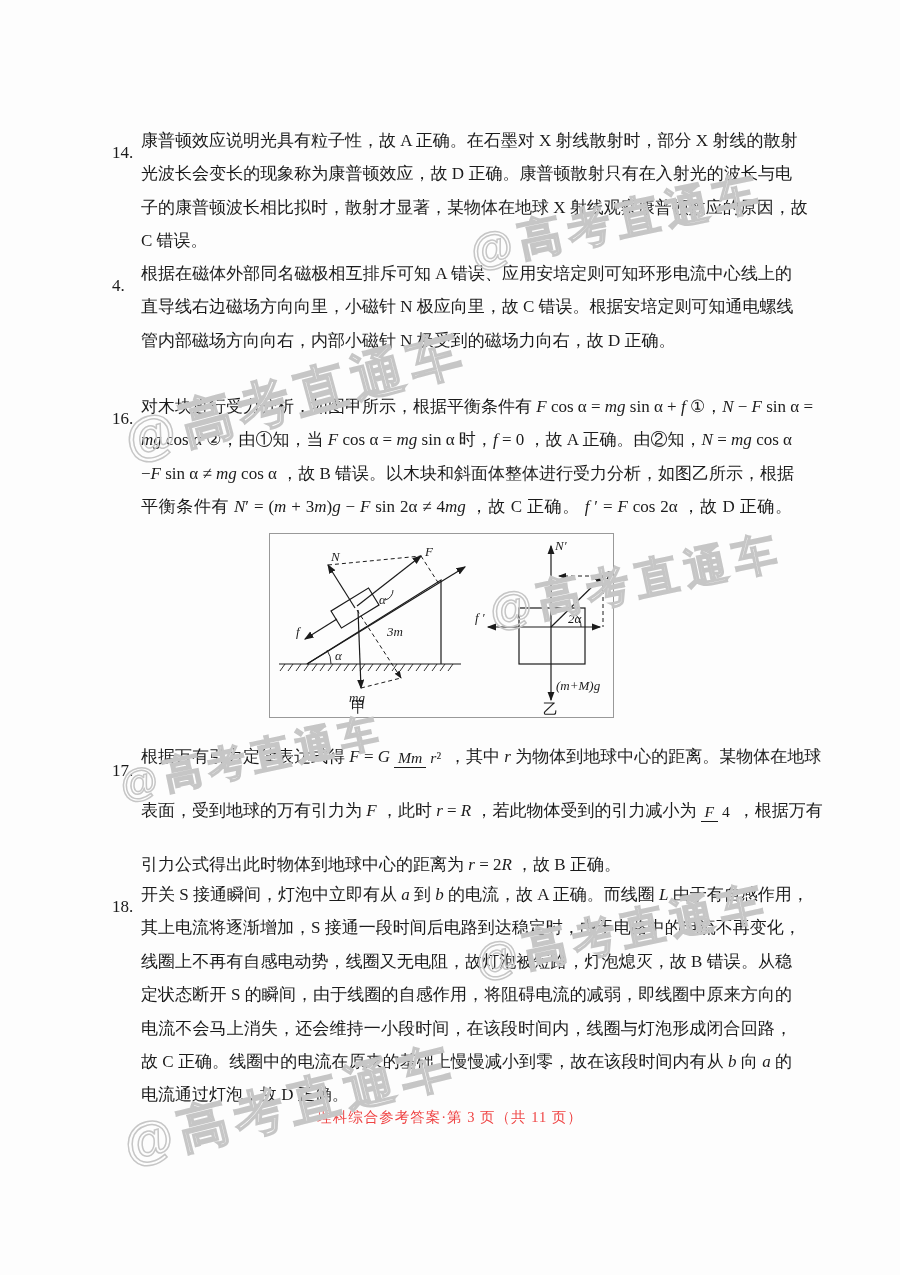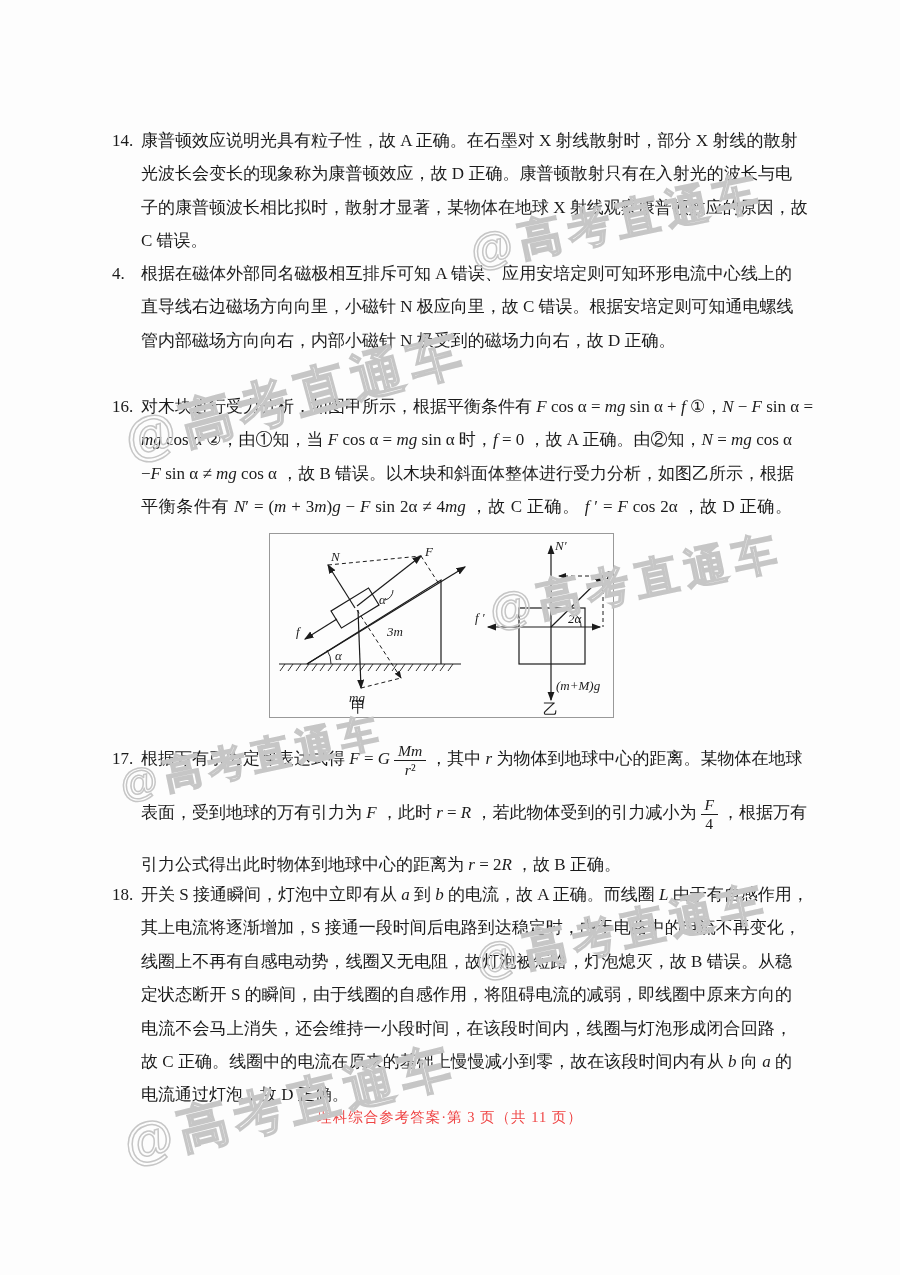--- a/index.html
+++ b/index.html
@@ -2,33 +2,33 @@
 <html><head>
 <meta charset="utf-8">
 <style>
   html,body{margin:0;padding:0;}
   body{
     width:900px;height:1275px;position:relative;overflow:hidden;
     background:#fdfdfd;color:#1b1b1b;
     font-family:"Liberation Serif","DejaVu Serif",serif;
   }
   .item{position:absolute;left:112px;width:680px;font-size:17px;}
-  .num{position:absolute;left:0;top:0;line-height:33.4px;}
+  .num{position:absolute;left:0;top:12px;line-height:33.4px;}
   .lines{margin-left:29px;}
   .line{
     line-height:33.4px;height:33.4px;white-space:nowrap;
     text-align:justify;text-align-last:justify;
   }
   .line.short{text-align-last:left;}
   i{font-style:italic;}
   
   .item-17 .lines{position:relative;height:160px;}
   .l17{position:absolute;left:0;right:4px;white-space:nowrap;line-height:30px;}
   .frac{
-    display:inline-flex;flex-direction:column;align-items:center;
+    display:inline-flex;flex-direction:row;align-items:center;
     vertical-align:middle;line-height:1.15;font-size:0.92em;margin:0 4px;
   }
   .frac .fn{padding:0 4px;border-bottom:1.2px solid #1b1b1b;}
   .frac .fd{padding:0 4px;}
   
   .figure{position:absolute;left:269px;top:532px;width:345px;height:187px;}
   .figure svg{display:block;}
   
   .footer{
     position:absolute;left:0;top:1108px;width:900px;text-align:center;

